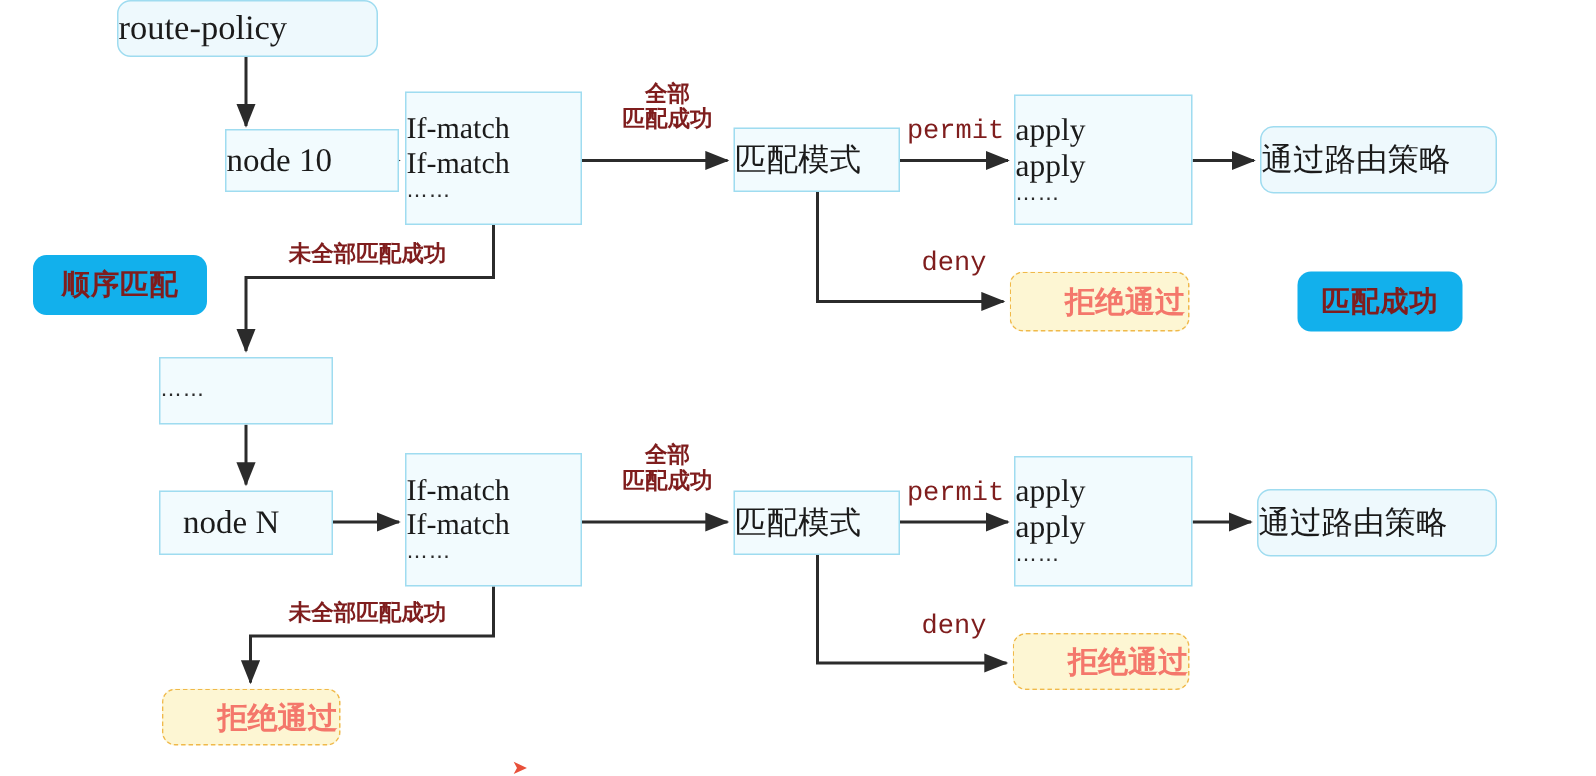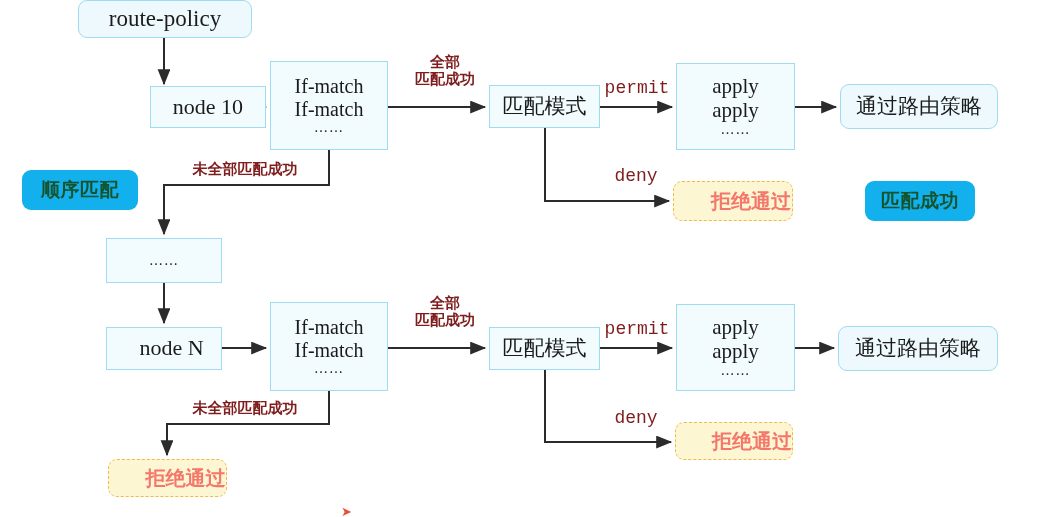--- a/index.html
+++ b/index.html
@@ -14,21 +14,21 @@
     background: #ffffff;
     font-family: "Liberation Serif", "DejaVu Serif", serif;
     overflow: hidden;
   }
   
   .box {
     position: absolute;
     box-sizing: border-box;
     display: flex;
     flex-direction: column;
-    align-items: center;
+    align-items: flex-start;
     justify-content: center;
     text-align: center;
     line-height: 1.12;
   }
   .box-plain {
     background: #f2fbfe;
     border: 1.3px solid #9fdcf0;
     color: #1b1b1b;
   }
   .box-round {
@@ -46,21 +46,21 @@
     font-weight: 700;
     padding-left: 36px;
   }
   .badge {
     position: absolute;
     box-sizing: border-box;
     display: flex;
     align-items: center;
     justify-content: center;
     background: #12b0ec;
-    color: #14532d;
+    color: #7f1d1d;
     border-radius: 9px;
     font-family: "DejaVu Sans", "Liberation Sans", sans-serif;
     font-weight: 700;
     letter-spacing: 0.5px;
   }
   .cn {
     font-family: Liberation Serif, serif;
   }
   .en {
     font-family: "Liberation Serif", "DejaVu Serif", serif;

